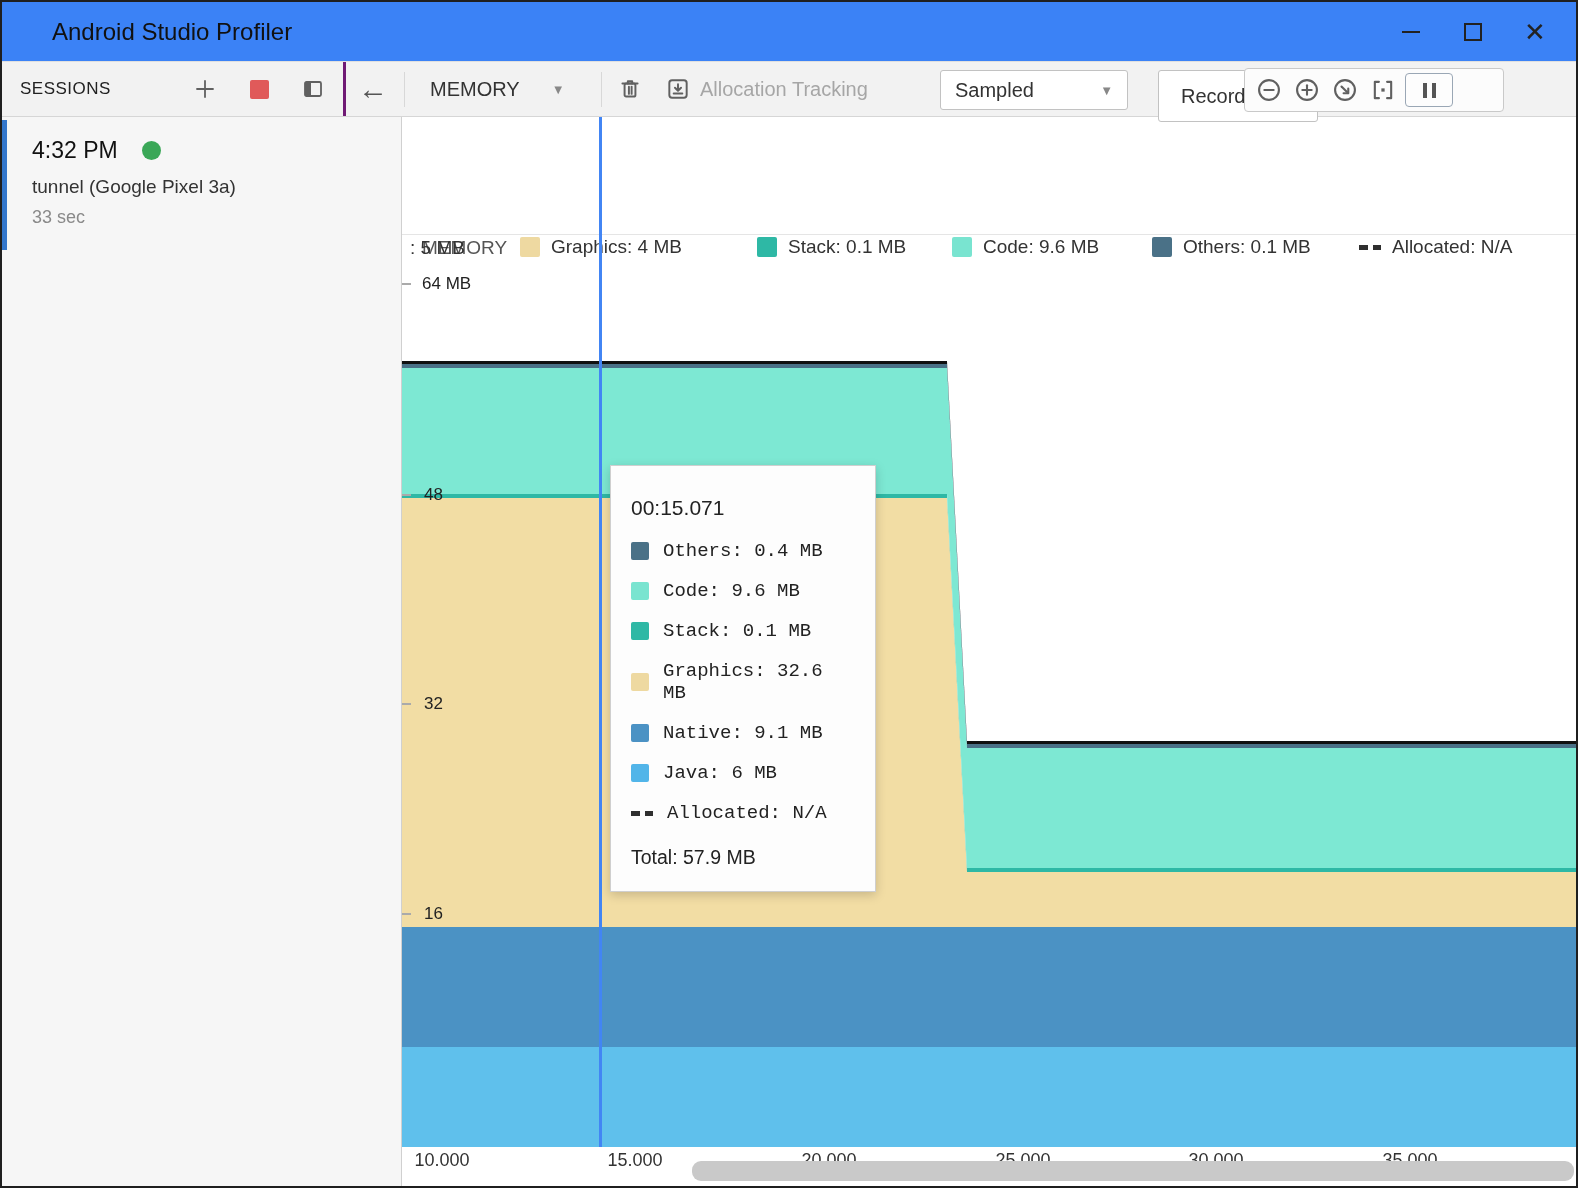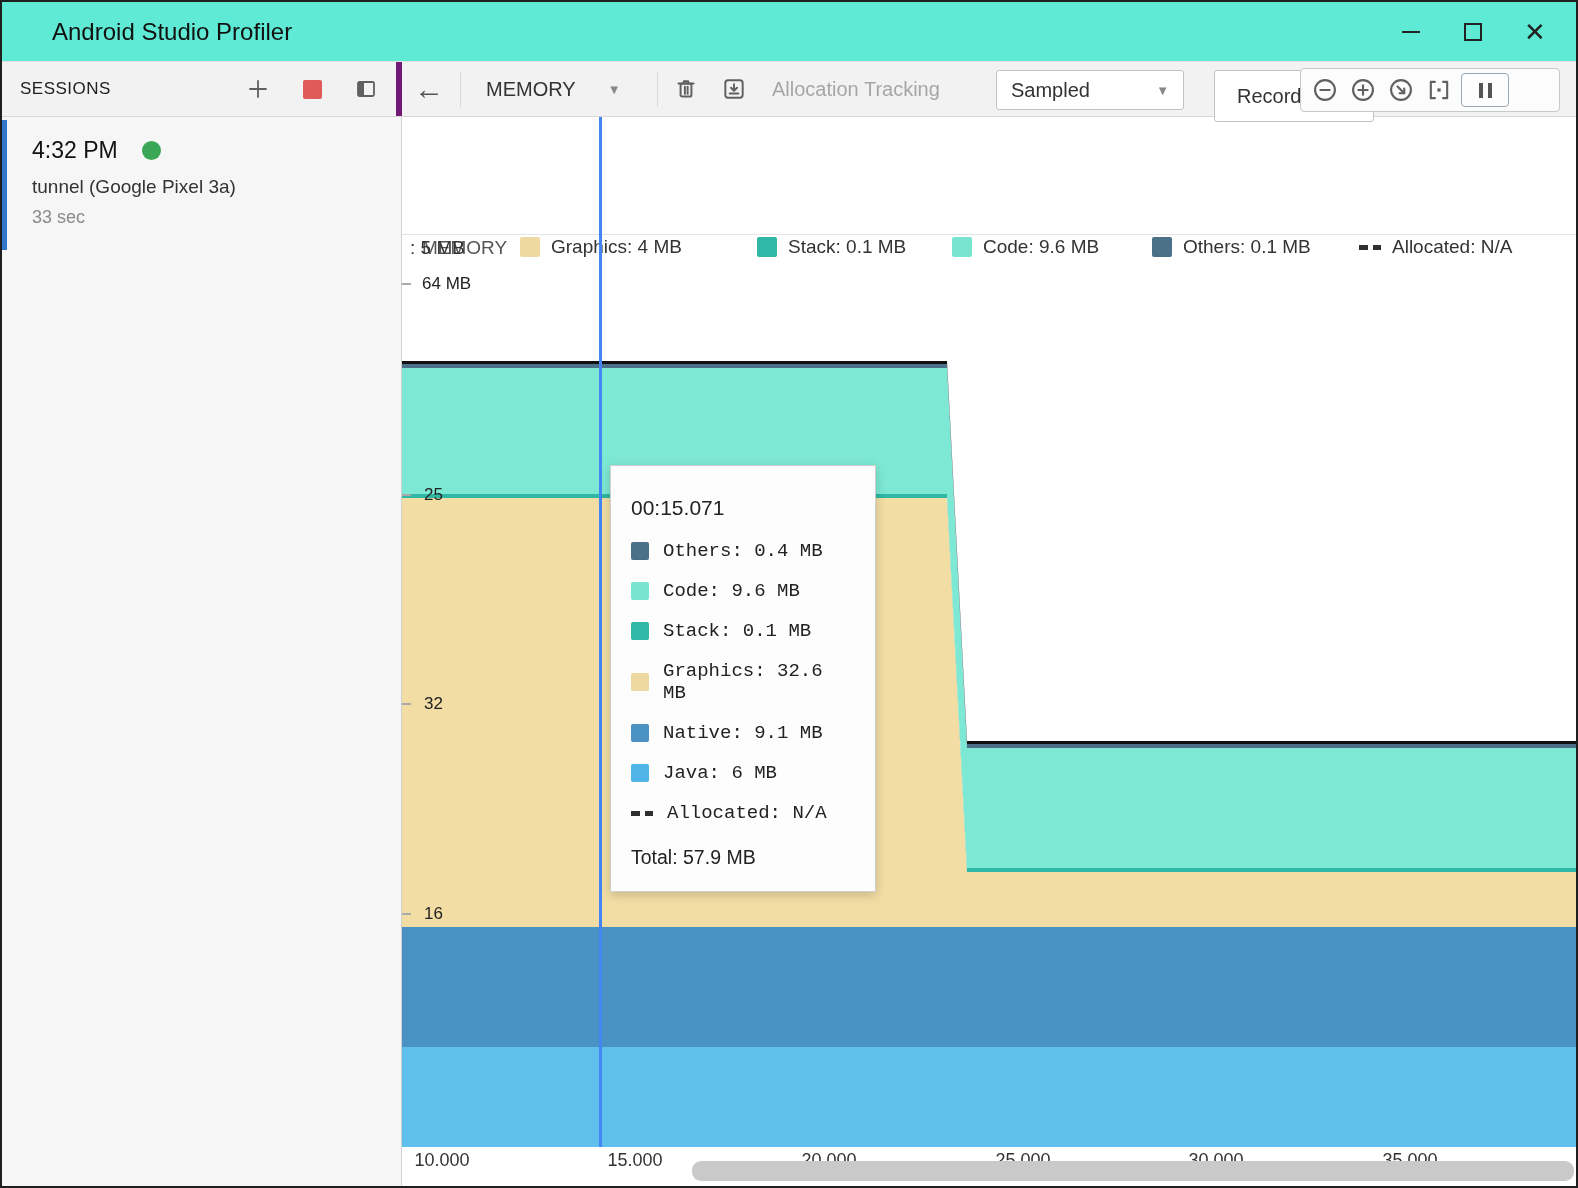--- a/index.html
+++ b/index.html
@@ -2,43 +2,43 @@
 <html><head>
 <meta charset="utf-8">
 <style>
   * { margin:0; padding:0; box-sizing:border-box; }
   html,body { background:#ffffff; }
   body { font-family:"Liberation Sans", sans-serif; color:#1a1a1a; }
 
   .window { position:relative; width:1578px; height:1188px; border:2px solid #1f1f1f; background:#fff; overflow:hidden; }
 
   
-  .titlebar { position:relative; height:60px; background:#5eead4; border-bottom:1px solid #e0e0e0; }
+  .titlebar { position:relative; height:60px; background:#3b82f6; border-bottom:1px solid #e0e0e0; }
   .titlebar .title { position:absolute; left:50px; top:0; line-height:59px; font-size:24px; color:#111; }
   .win-controls { position:absolute; right:10px; top:0; height:59px; display:flex; align-items:center; }
   .win-btn { width:62px; height:59px; display:flex; align-items:center; justify-content:center; cursor:default; }
   .min-glyph { width:18px; height:2px; background:#222; }
   .max-glyph { width:18px; height:18px; border:2px solid #222; }
   .close-glyph { font-size:26px; color:#222; line-height:1; }
 
   
   .toolbar-row { position:relative; height:55px; background:#f2f2f2; border-bottom:1px solid #d6d6d6; display:flex; }
-  .sessions-header { position:relative; width:400px; height:100%; border-right:6px solid #701a75; }
+  .sessions-header { position:relative; width:344px; height:100%; border-right:3px solid #701a75; }
   .sessions-title { position:absolute; left:18px; top:50%; transform:translateY(-50%); font-size:17px; letter-spacing:0.5px; color:#222; }
   .sh-actions { position:absolute; right:14px; top:0; height:100%; display:flex; align-items:center; gap:22px; }
   .icon-btn { display:flex; align-items:center; justify-content:center; width:32px; height:32px; cursor:default; }
   .stop-square { width:19px; height:19px; border-radius:2px; }
 
   .main-toolbar { position:relative; flex:1; height:100%; }
   .back-arrow { position:absolute; left:12px; top:50%; transform:translateY(-50%); font-size:30px; color:#555; }
   .vsep { position:absolute; top:10px; width:1px; height:35px; background:#d8d8d8; }
   .stage-select { position:absolute; left:72px; top:0; height:100%; display:flex; align-items:center; gap:32px; padding:0 12px; font-size:20px; color:#333; }
   .caret { font-size:13px; color:#888; }
   .tb-icon { position:absolute; top:50%; transform:translateY(-50%); }
-  .alloc-label { position:absolute; left:370px; top:50%; transform:translateY(-50%); font-size:20px; color:#a6a6a6; }
+  .alloc-label { position:absolute; left:354px; top:50%; transform:translateY(-50%); font-size:20px; color:#a6a6a6; }
   .combo { position:absolute; left:594px; top:8px; width:188px; height:40px; background:#fff; border:1px solid #c2c2c2; border-radius:3px; display:flex; align-items:center; justify-content:space-between; padding:0 14px; font-size:20px; color:#333; }
   .record-btn { position:absolute; left:812px; top:8px; width:160px; height:52px; background:#fff; border:1px solid #c2c2c2; border-radius:3px; display:flex; align-items:center; padding-left:22px; font-size:20px; color:#333; overflow:hidden; z-index:1; }
   .zoom-panel { position:absolute; left:898px; top:6px; width:260px; height:44px; background:#fcfcfc; border:1px solid #c9c9c9; border-radius:4px; display:flex; align-items:center; gap:6px; padding:0 8px; z-index:2; }
   .pause-btn { width:48px; height:34px; border:1.5px solid #9aa7b5; border-radius:4px; display:flex; align-items:center; justify-content:center; gap:5px; background:#fdfdfd; }
   .pause-bar { width:4px; height:15px; background:#555; }
 
   
   .body-row { display:flex; height:1071px; }
   .sidebar { position:relative; width:400px; background:#f6f6f6; border-right:1px solid #d0d0d0; }
   .session-item { position:relative; padding:20px 0 0 30px; height:140px; cursor:default; }
@@ -239,21 +239,21 @@
       <div class="band-rect" style="top: 810px; height: 120px; background-color: rgb(75, 146, 196);"></div>
       <div class="band-full" style="clip-path: polygon(0px 381px, 545px 381px, 565px 755px, 1174px 755px, 1174px 810px, 0px 810px); background-color: rgb(242, 221, 164);"></div>
       <div class="band-full" style="clip-path: polygon(0px 377px, 545px 377px, 565px 751px, 1174px 751px, 1174px 755px, 565px 755px, 545px 381px, 0px 381px); background-color: rgb(46, 184, 165);"></div>
       <div class="band-full" style="clip-path: polygon(0px 251px, 545px 251px, 565px 631px, 1174px 631px, 1174px 751px, 565px 751px, 545px 377px, 0px 377px); background-color: rgb(125, 232, 211);"></div>
       <div class="band-full" style="clip-path: polygon(0px 247px, 545px 247px, 565px 627px, 1174px 627px, 1174px 631px, 565px 631px, 545px 251px, 0px 251px); background-color: rgb(74, 113, 135);"></div>
       <div class="band-full" style="clip-path: polygon(0px 244px, 545px 244px, 565px 624px, 1174px 624px, 1174px 627px, 565px 627px, 545px 247px, 0px 247px); background-color: rgb(17, 17, 17);"></div>
 
       <span class="ytick" style="top:166px"></span>
       <span class="ylabel" style="left:20px;top:167px">64 MB</span>
       <span class="ytick" style="top:377px"></span>
-      <span class="ylabel" style="left:22px;top:378px">25</span>
+      <span class="ylabel" style="left:22px;top:378px">48</span>
       <span class="ytick" style="top:586px"></span>
       <span class="ylabel" style="left:22px;top:587px">32</span>
       <span class="ytick" style="top:796px"></span>
       <span class="ylabel" style="left:22px;top:797px">16</span>
 
       <div class="sel-line" style="left: 197px; background-color: rgb(66, 133, 244);"></div>
 
       <div class="tooltip">
         <div class="tt-time">00:15.071</div>
         <div class="tt-row">

